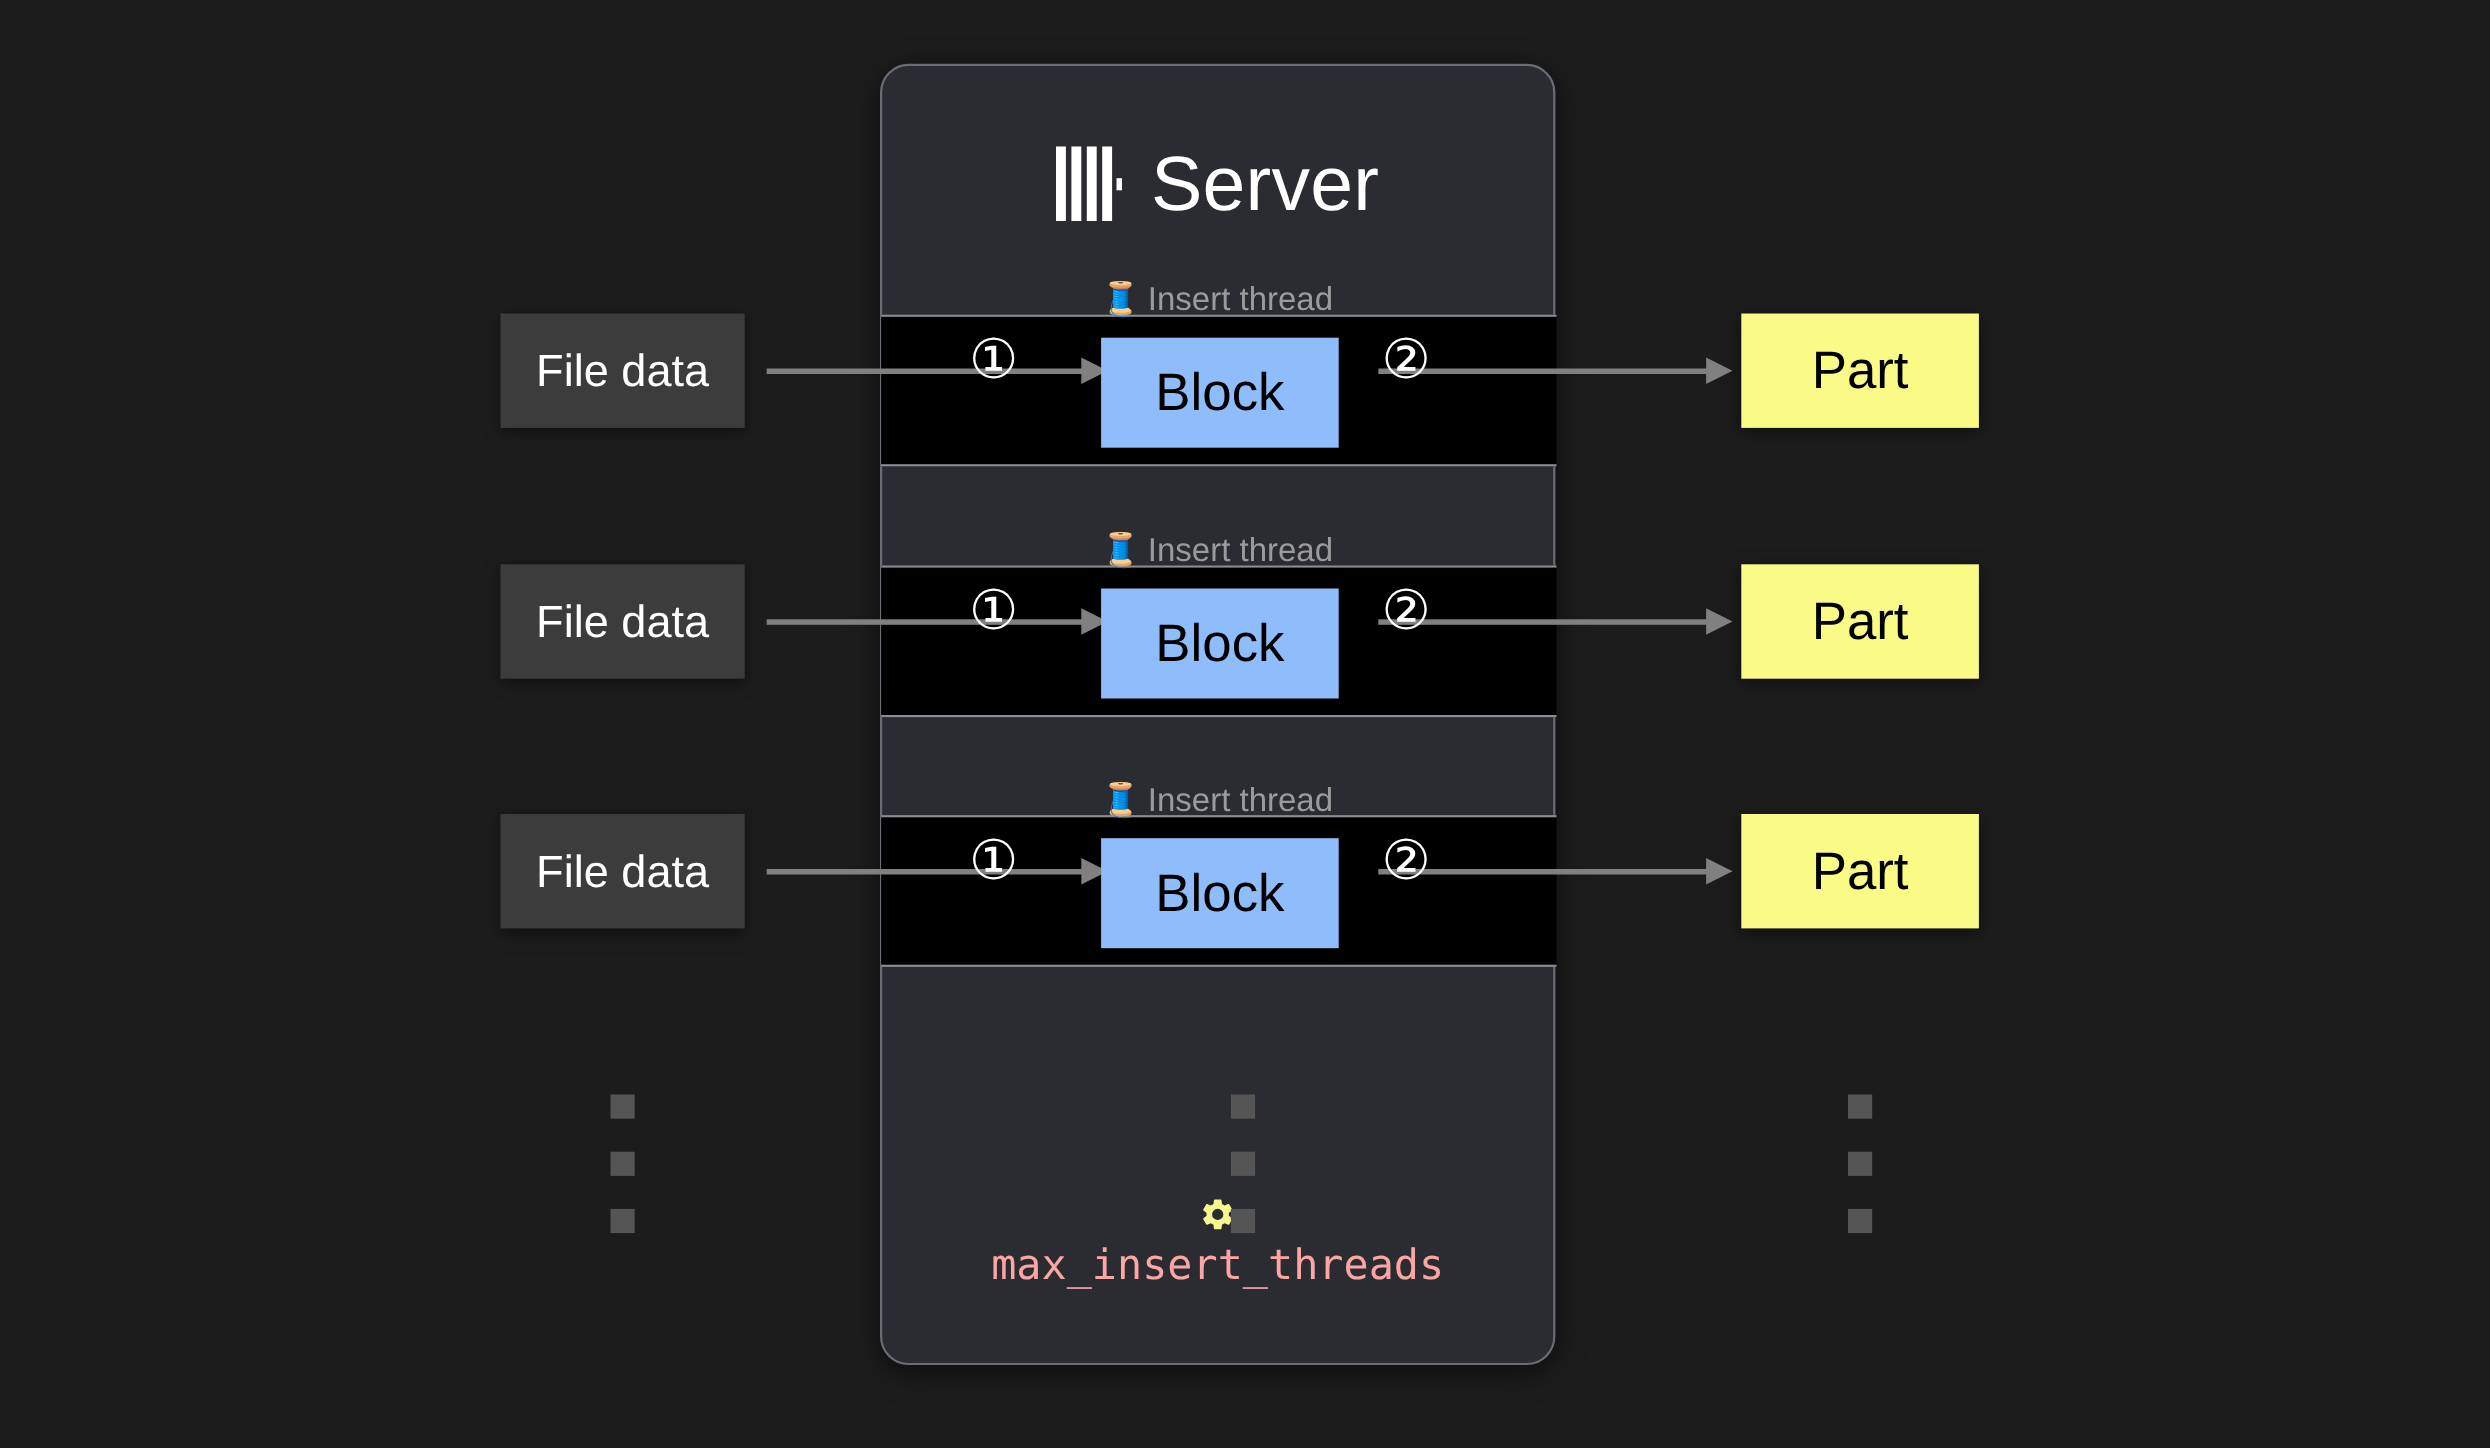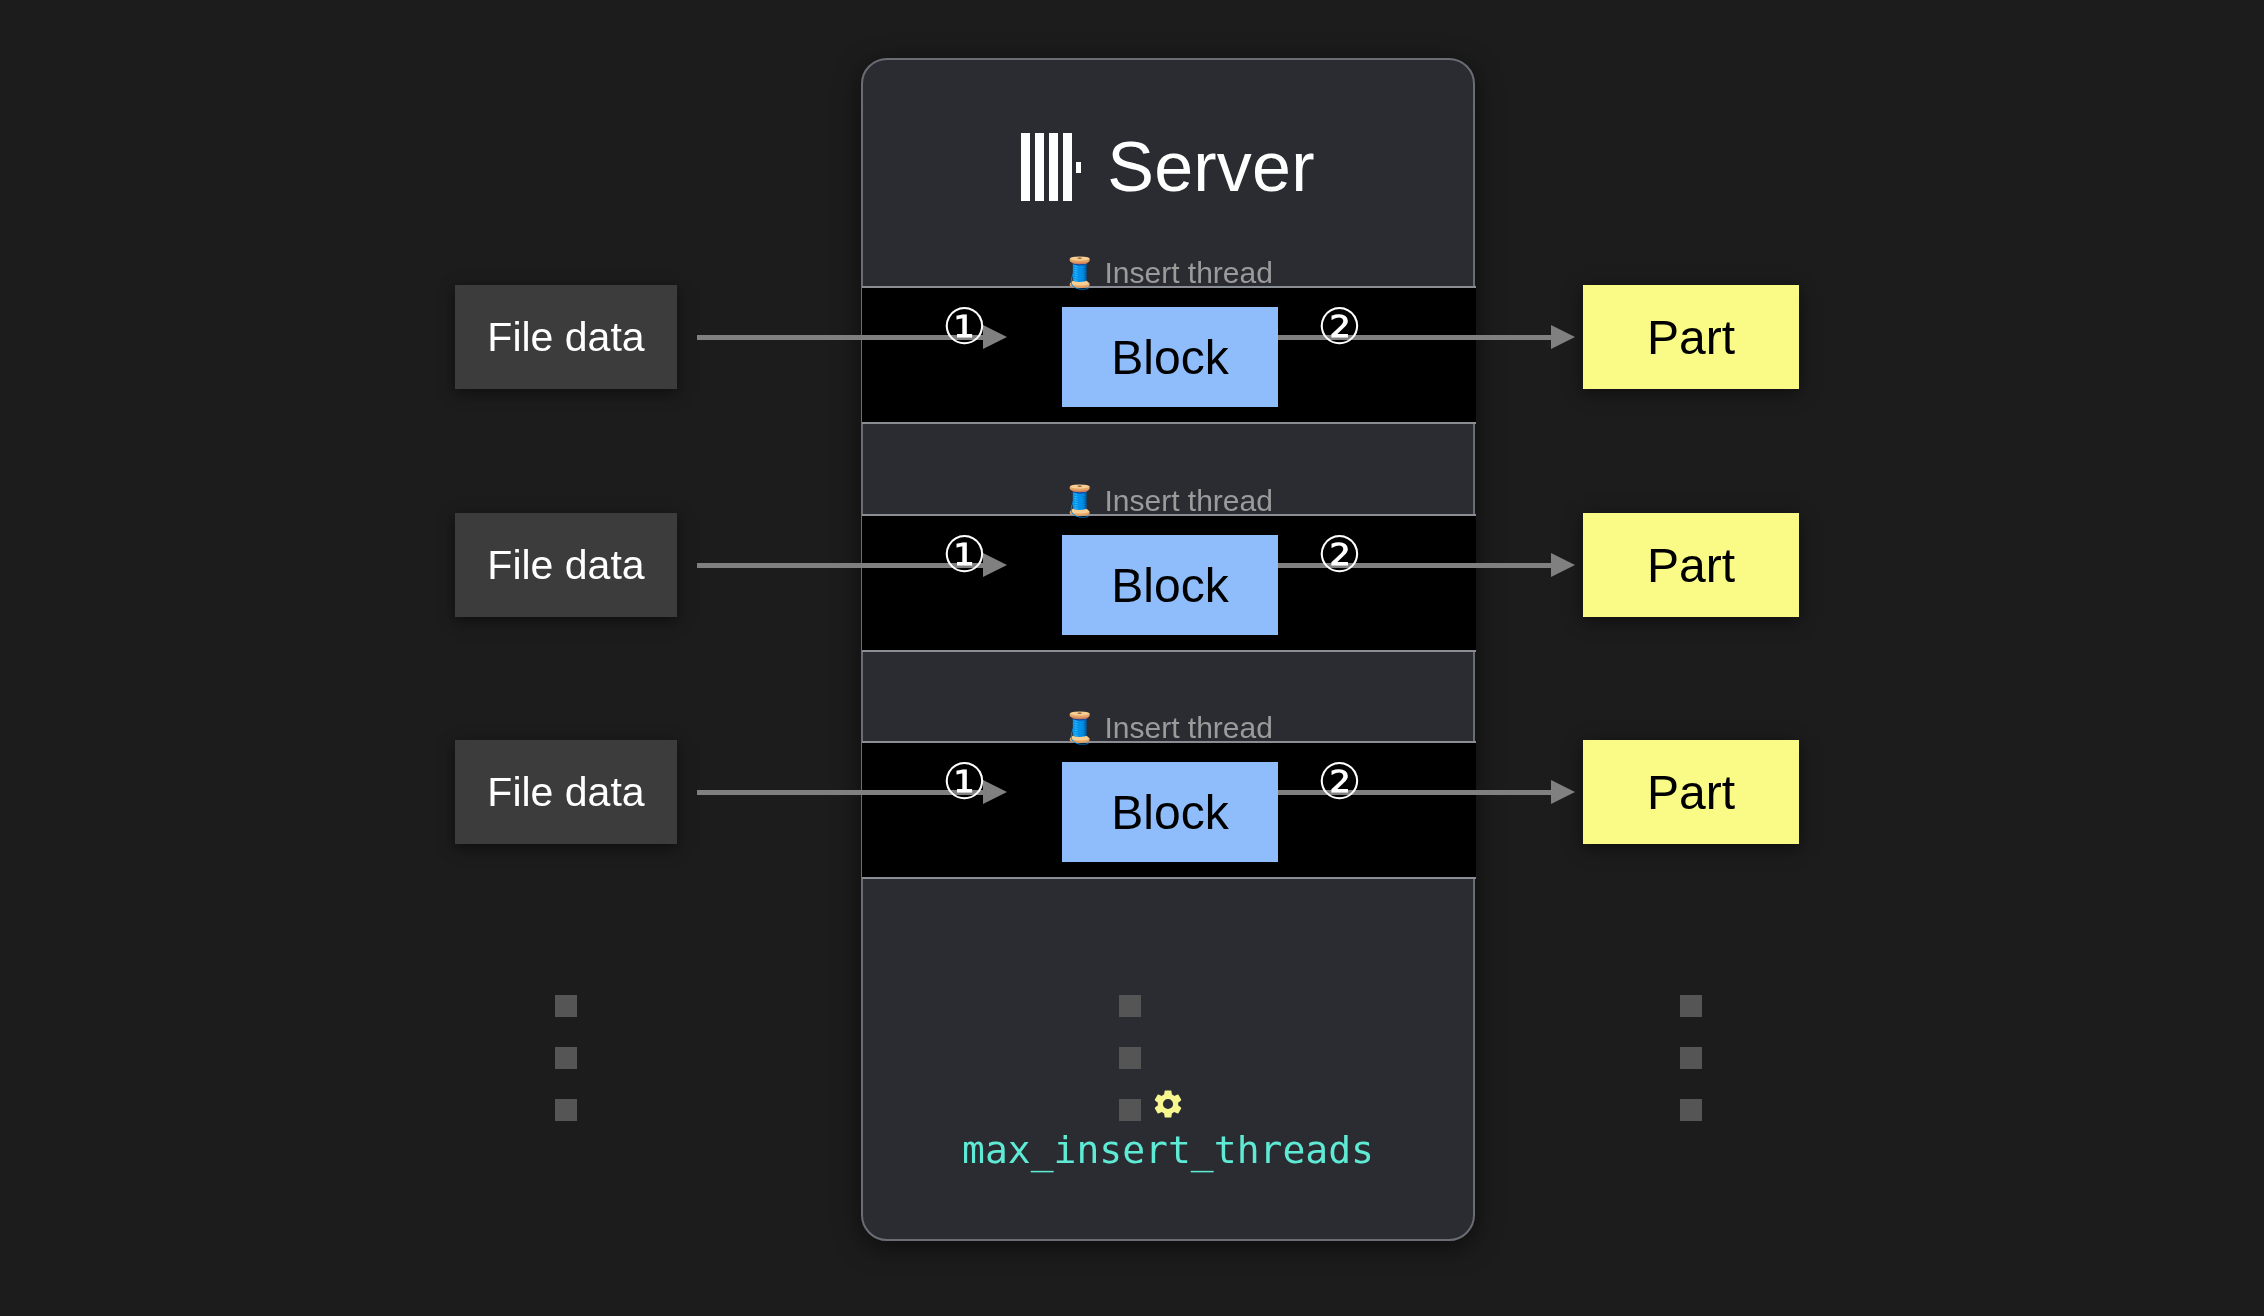--- a/index.html
+++ b/index.html
@@ -9,21 +9,21 @@
     font-family:"Liberation Sans", sans-serif;
     position:relative; overflow:hidden;
     -webkit-font-smoothing:antialiased;
   }
 
   .stage { position:absolute; inset:0; }
 
   
   .server-panel{
     position:absolute;
-    left:861px; top:58px; width:614px; height:1183px;
+    left:800px; top:58px; width:614px; height:1183px;
     background:#2a2c31;
     border:2px solid #6a6d74;
     border-radius:26px;
     box-shadow:0 6px 26px rgba(0,0,0,.55);
   }
   .server-title{
     position:absolute; left:0; top:72px; width:100%;
     display:flex; align-items:center; justify-content:center; gap:26px;
   }
   .ch-logo{ display:block; }
@@ -111,21 +111,21 @@
   .dots{ position:absolute; display:flex; flex-direction:column; gap:30px; }
   .dots .sq{ width:22px; height:22px; background:#555555; }
 
   
   .settings{
     position:absolute; left:0; top:1027px; width:100%;
     display:flex; flex-direction:column; align-items:center; gap:10px;
   }
   .gear-icon{ display:block; }
   .settings-label{
-    color:#5eead4; font-size:38px;
+    color:#fca5a5; font-size:38px;
     font-family:"DejaVu Sans Mono", monospace;
     letter-spacing:0px; line-height:1;
   }
 </style>
 </head>
 <body>
 
 <div class="stage">
 
   <div class="file-box" style="top:285px;">File data</div>

